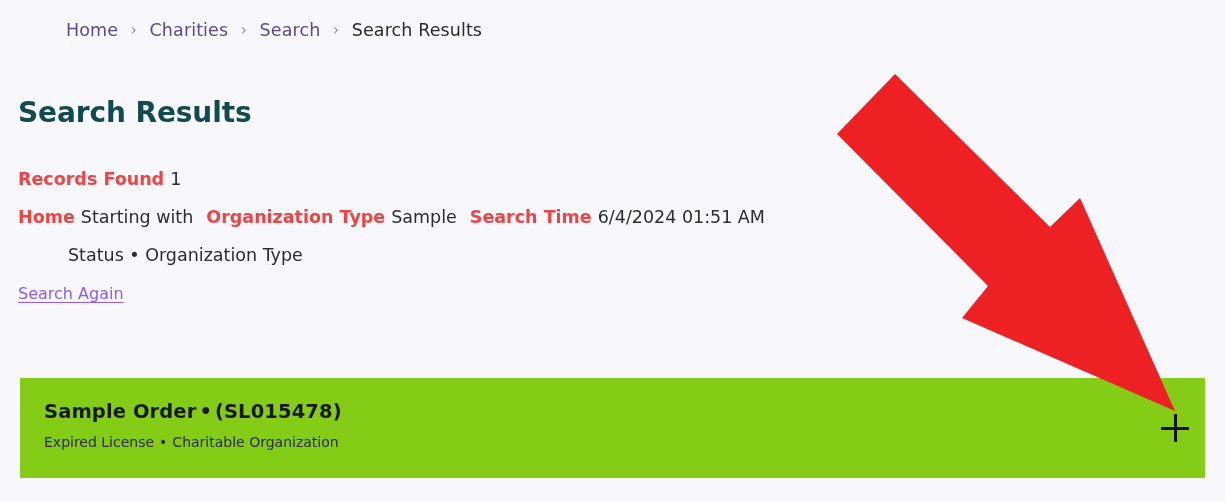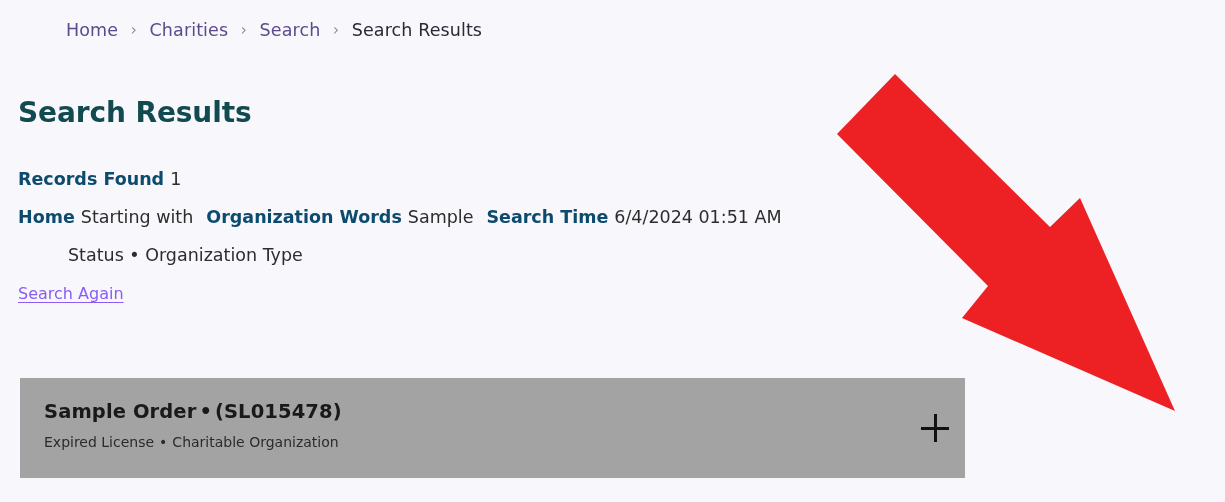--- a/index.html
+++ b/index.html
@@ -63,21 +63,21 @@
     top: 160px;
     font-size: 17.5px;
     line-height: 38px;
     white-space: nowrap;
     color: #1d1d1d;
   }
   .summary .row { height: 38px; }
   .summary .row.indent { padding-left: 50px; }
   .lbl {
     font-weight: bold;
-    color: #0c4a6e;
+    color: #ef4444;
   }
   .val {
     color: #2d2d2d;
   }
   .sp-s { display: inline-block; width: 6px; }
   .sp-m { display: inline-block; width: 13px; }
 
   .search-again-row {
     height: 38px;
   }
@@ -87,23 +87,23 @@
     text-underline-offset: 3px;
     font-size: 16px;
     cursor: pointer;
   }
 
   
   .result-card {
     position: absolute;
     left: 20px;
     top: 378px;
-    width: 945px;
+    width: 1185px;
     height: 100px;
-    background: #a3a3a3;
+    background: #84cc16;
     box-sizing: border-box;
   }
   .result-card .card-title {
     position: absolute;
     left: 24px;
     top: 22px;
     font-size: 19.5px;
     font-weight: bold;
     color: #191919;
     white-space: nowrap;
@@ -172,21 +172,21 @@
 
 <h1 class="page-title">Search Results</h1>
 
 <div class="summary">
 
   <div class="row">
     <span class="lbl">Records Found</span><span class="sp-s"></span><span class="val">1</span>
   </div>
 
   <div class="row">
-    <span class="lbl">Home</span><span class="sp-s"></span><span class="val">Starting with</span><span class="sp-m"></span><span class="lbl">Organization Words</span><span class="sp-s"></span><span class="val">Sample</span><span class="sp-m"></span><span class="lbl">Search Time</span><span class="sp-s"></span><span class="val">6/4/2024 01:51 AM</span>
+    <span class="lbl">Home</span><span class="sp-s"></span><span class="val">Starting with</span><span class="sp-m"></span><span class="lbl">Organization Type</span><span class="sp-s"></span><span class="val">Sample</span><span class="sp-m"></span><span class="lbl">Search Time</span><span class="sp-s"></span><span class="val">6/4/2024 01:51 AM</span>
   </div>
 
 
   <div class="row indent">
     <span class="val">Status • Organization Type</span>
   </div>
 
   <div class="search-again-row">
     <span class="search-again">Search Again</span>
   </div>

